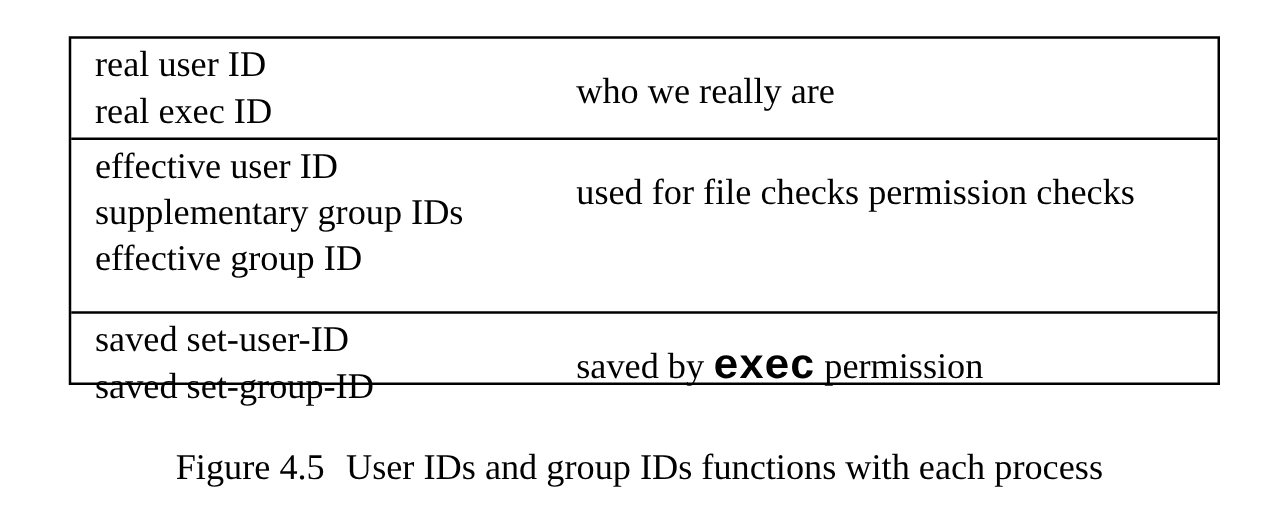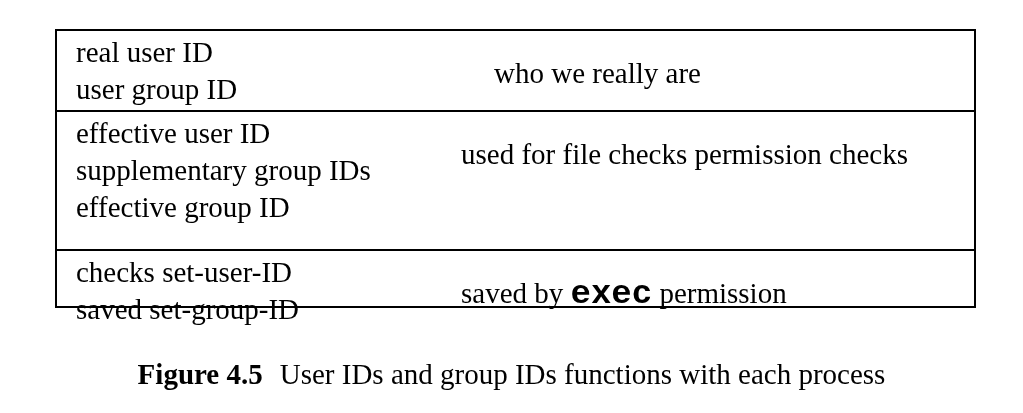--- a/index.html
+++ b/index.html
@@ -26,21 +26,21 @@
     box-sizing: border-box;
     background: #ffffff;
   }
   .trow {
     display: flex;
     box-sizing: border-box;
   }
   .trow.bordered {
     border-bottom: 2px solid #000000;
   }
-  .trow-1 { height: 81px; gap: 33px; }
+  .trow-1 { height: 81px; }
   .trow-2 { height: 139px; }
   .trow-3 { height: 79px; }
   .cell-left {
     width: 404px;
     box-sizing: border-box;
     padding: 3px 0 0 19px;
     font-size: 29px;
     line-height: 37px;
   }
   .cell-right {
@@ -59,55 +59,55 @@
   .caption {
     position: absolute;
     left: 0;
     top: 356px;
     width: 100%;
     text-align: center;
     font-size: 29px;
     line-height: 37px;
   }
   .caption-label {
-    font-weight: bold;
+    font-weight: normal;
     margin-right: 17px;
   }
 </style>
 </head>
 <body>
 
 <div class="page">
 
   <div class="ids-table">
 
     <div class="trow trow-1 bordered">
       <div class="cell-left">
         <div>real user ID</div>
-        <div>user group ID</div>
+        <div>real exec ID</div>
       </div>
       <div class="cell-right">
         <span>who we really are</span>
       </div>
     </div>
 
     <div class="trow trow-2 bordered">
       <div class="cell-left">
         <div>effective user ID</div>
         <div>supplementary group IDs</div>
         <div>effective group ID</div>
       </div>
       <div class="cell-right">
         <span>used for file checks permission checks</span>
       </div>
     </div>
 
     <div class="trow trow-3">
       <div class="cell-left">
-        <div>checks set-user-ID</div>
+        <div>saved set-user-ID</div>
         <div>saved set-group-ID</div>
       </div>
       <div class="cell-right">
         <span><span>saved by </span><span class="code">exec</span><span> permission</span></span>
       </div>
     </div>
 
   </div>
 
   <div class="caption">

